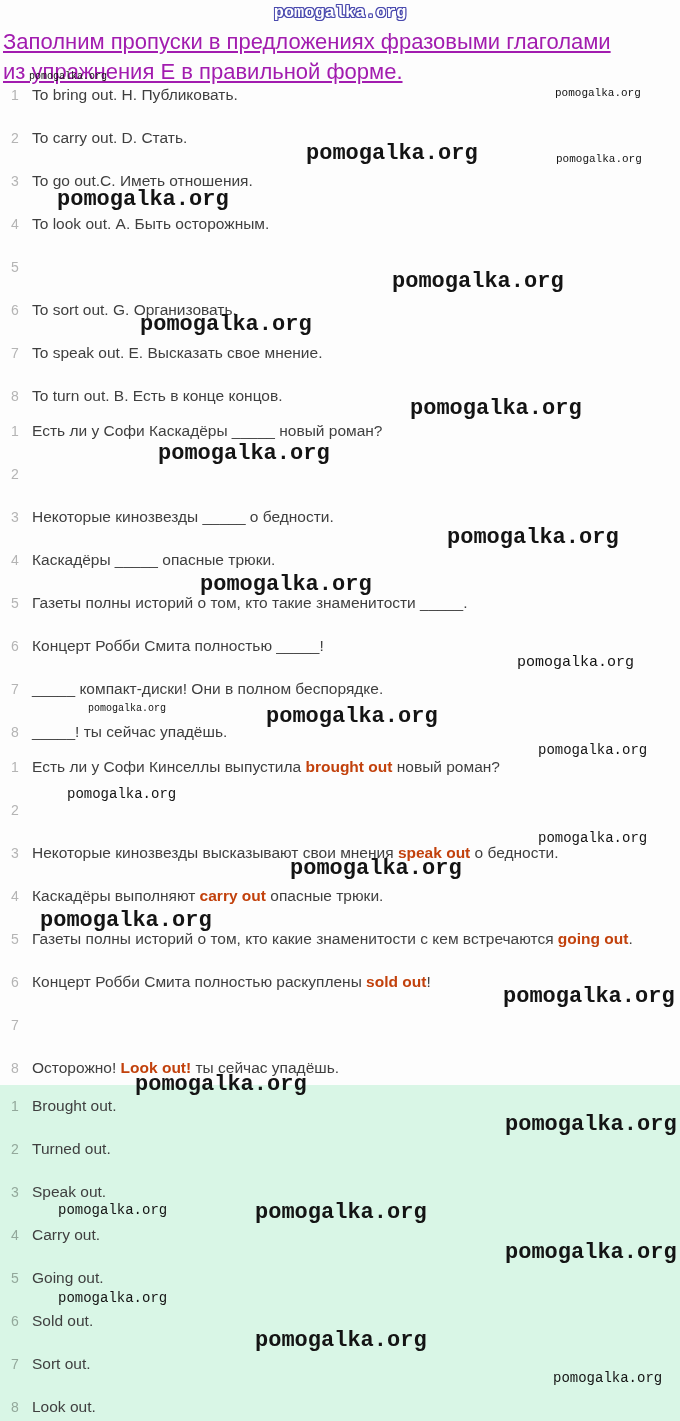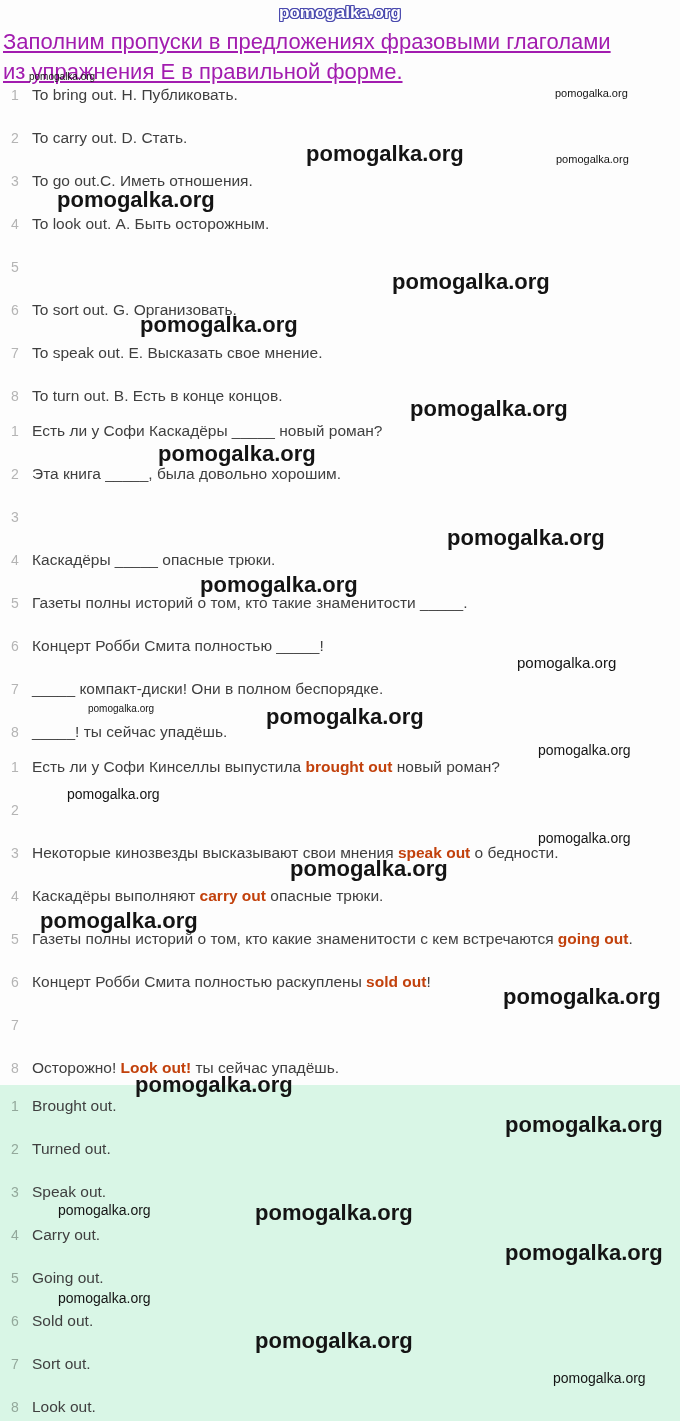--- a/index.html
+++ b/index.html
@@ -12,21 +12,21 @@
   .title{
     position:absolute;left:3px;top:27px;width:636px;
     font-size:22px;line-height:30px;color:#a21caf;text-decoration:underline;
   }
   .list{position:absolute;left:0;width:680px;}
   .row{height:43px;display:flex;align-items:flex-start;white-space:nowrap;font-size:15.5px;color:#3f3f3f;}
   .num{flex:none;width:21px;padding-left:11px;padding-top:1px;font-size:14px;color:#b4b4b4;}
   .glist .num{color:#93a89b;}
   .txt{color:#3f3f3f;}
   .bold{font-weight:700;color:#c2410c;}
-  .wm{position:absolute;line-height:1;white-space:nowrap;color:#141414;font-family:Liberation Sans, sans-serif;}
+  .wm{position:absolute;line-height:1;white-space:nowrap;color:#141414;font-family:Liberation Mono, monospace;}
   .wm-big{font-size:22px;font-weight:700;}
   .wm-med{font-size:14px;font-weight:400;}
   .wm-med15{font-size:15px;font-weight:400;}
   .wm-sm11{font-size:11px;font-weight:400;}
   .wm-sm{font-size:10px;font-weight:500;}
   .wm-top{
     font-size:17px;font-weight:700;color:#ffffff;
     text-shadow:-1px -1px 0 #4a4aae,1px -1px 0 #4a4aae,-1px 1px 0 #4a4aae,1px 1px 0 #4a4aae,
                 0 -1px 0 #4a4aae,0 1px 0 #4a4aae,-1px 0 0 #4a4aae,1px 0 0 #4a4aae;
   }
@@ -74,24 +74,24 @@
     </div>
 </div>
 
 <div class="list" style="top:422px">
   <div class="row">
       <span class="num">1</span>
       <span class="txt">Есть ли у Софи Каскадёры _____ новый роман?</span>
     </div>
   <div class="row">
       <span class="num">2</span>
-      <span class="txt">Эта книга _____, была довольно хорошим.</span>
-    </div>
-  <div class="row">
-      <span class="num">3</span>
+    </div>
+  <div class="row">
+      <span class="num">3</span>
+      <span class="txt">Некоторые кинозвезды _____ о бедности.</span>
     </div>
   <div class="row">
       <span class="num">4</span>
       <span class="txt">Каскадёры _____ опасные трюки.</span>
     </div>
   <div class="row">
       <span class="num">5</span>
       <span class="txt">Газеты полны историй о том, кто такие знаменитости _____.</span>
     </div>
   <div class="row">

